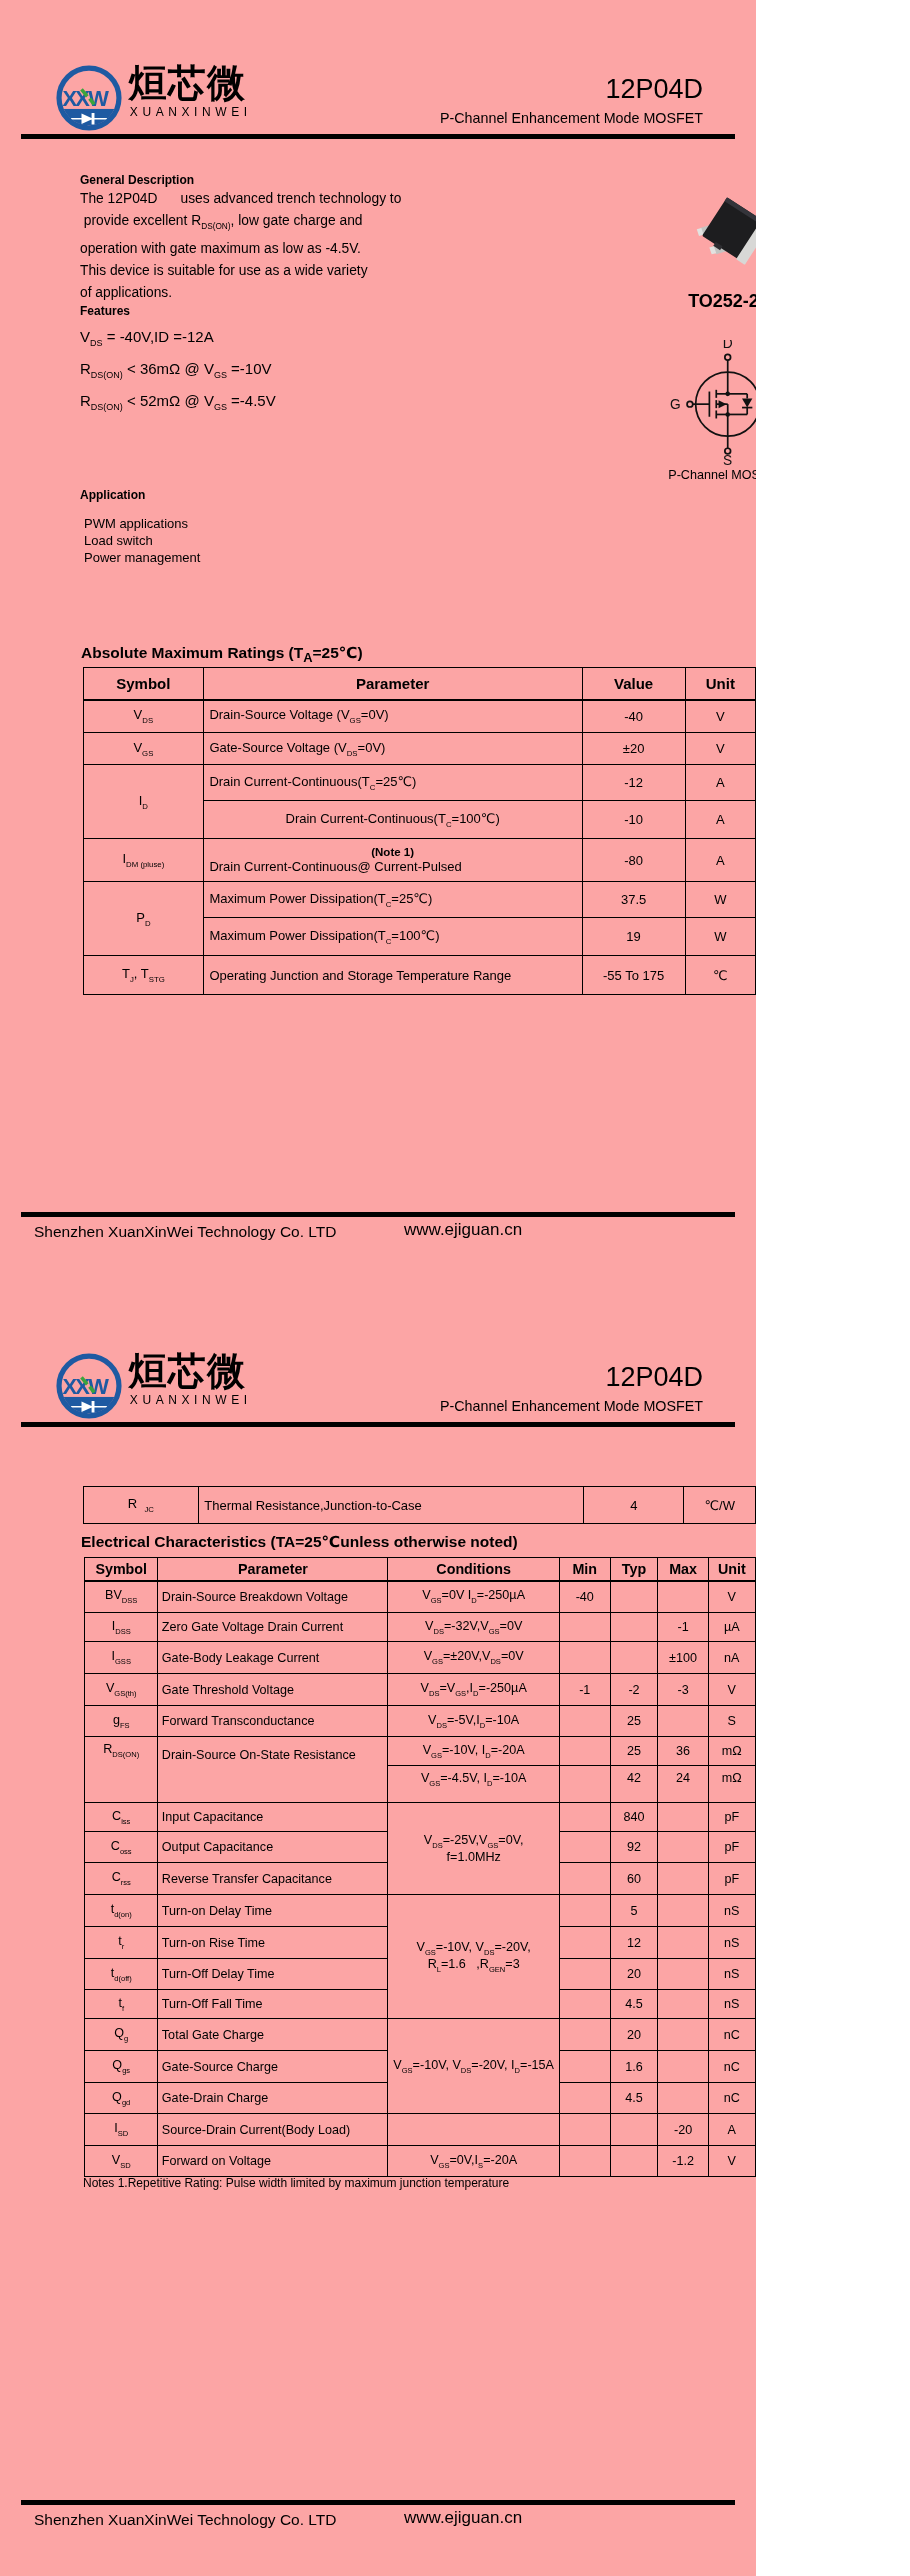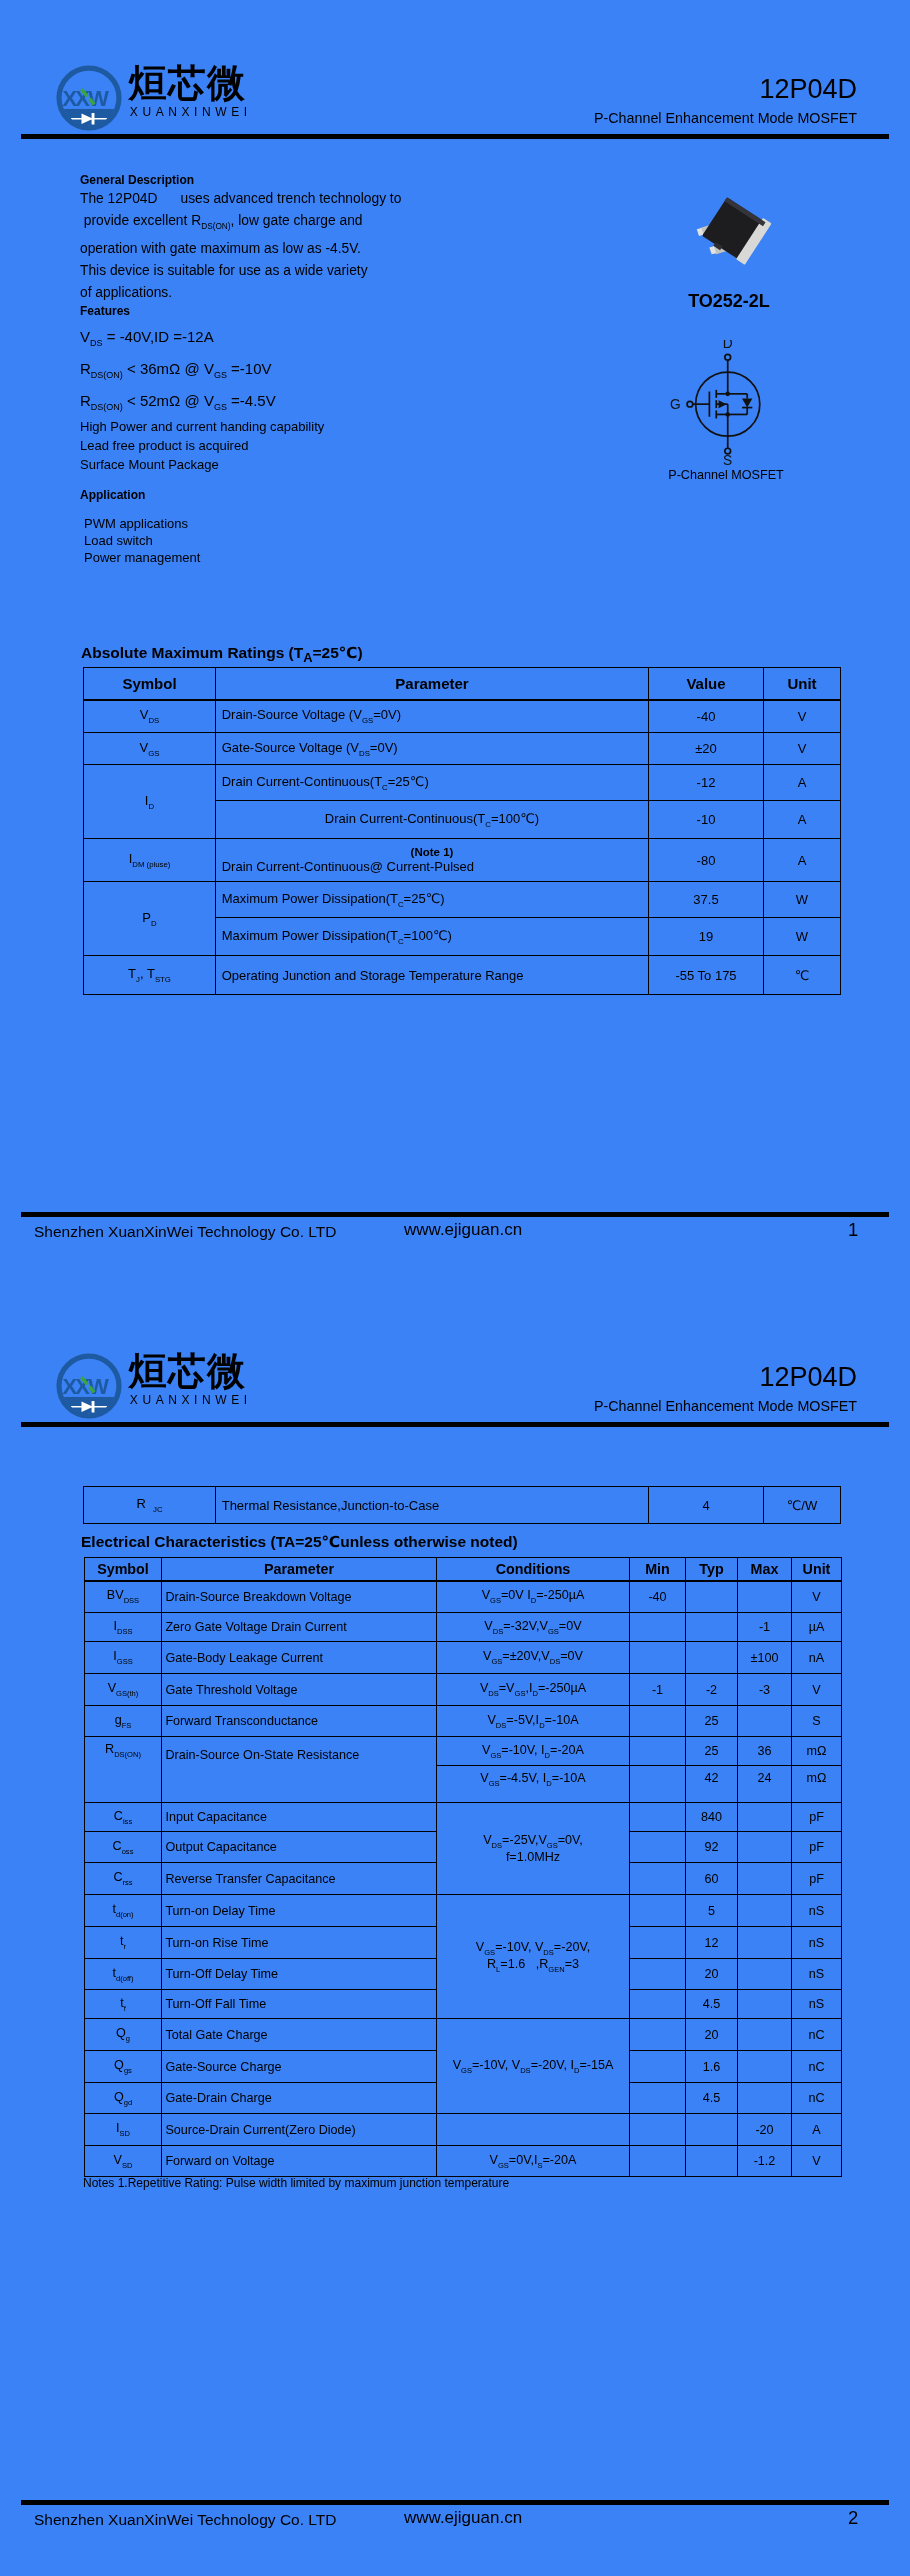--- a/index.html
+++ b/index.html
@@ -1,17 +1,17 @@
 <!DOCTYPE html>
 <html style="font-size:9.2px"><head>
 <meta charset="utf-8">
 <style>
   html,body{margin:0;padding:0;background:#ffffff;}
   body{width:910px;font-family:"Liberation Sans","DejaVu Sans",sans-serif;color:#000;}
-  .page{position:relative;width:910px;height:1288px;background:#3b82f6;overflow:hidden;}
+  .page{position:relative;width:756px;height:1288px;background:#fca5a5;overflow:hidden;}
   .abs{position:absolute;}
   .rule{position:absolute;left:20.7px;right:20.7px;height:5.2px;background:#000;}
   
   .logo{position:absolute;left:55px;top:64px;display:flex;align-items:flex-start;}
   .brand{margin-left:5.7px;}
   .brand-cn{font-size:38px;font-weight:bold;line-height:1.05;letter-spacing:1.1px;font-family:"Liberation Sans","DejaVu Sans",sans-serif;}
   .brand-en{font-size:12px;letter-spacing:4.6px;margin-top:1.1px;margin-left:1.1px;}
   .doc-title{position:absolute;right:53px;top:76px;text-align:right;}
   .part{font-size:27px;line-height:1;}
   .subtitle{font-size:14.3px;margin-top:6.9px;}
@@ -87,25 +87,20 @@
       <div class="tline"><span>This device is suitable for use as a wide variety</span></div>
       <div class="tline"><span>of applications.</span></div>
     </div>
 
     <div class="abs sec-title" style="left:80px;top:305px;">Features</div>
     <div class="abs feat" style="left:80px;top:324px;">
       <div class="tline"><span>V</span><sub>DS</sub><span> = -40V,ID =-12A</span></div>
       <div class="tline"><span>R</span><sub>DS(ON)</sub><span> &lt; 36mΩ @ V</span><sub>GS</sub><span> =-10V</span></div>
       <div class="tline"><span>R</span><sub>DS(ON)</sub><span> &lt; 52mΩ @ V</span><sub>GS</sub><span> =-4.5V</span></div>
     </div>
-    <div class="abs feat2" style="left:80px;top:417px;">
-      <div class="tline">High Power and current handing capability</div>
-      <div class="tline">Lead free product is acquired</div>
-      <div class="tline">Surface Mount Package</div>
-    </div>
 
     <div class="abs sec-title" style="left:80px;top:489px;">Application</div>
     <div class="abs app" style="left:84px;top:515px;">
       <div class="tline">PWM applications</div>
       <div class="tline">Load switch</div>
       <div class="tline">Power management</div>
     </div>
 
     <svg class="abs" style="left:691px;top:197px;" width="86" height="70" viewBox="0 0 150 122">
       <polygon points="16,54 48,44 54,58 22,68" fill="#c3c3c1"></polygon>
@@ -436,21 +431,21 @@
           <tr style="height: 31px;">
             <td><div><span>Q</span><sub>gd</sub></div></td>
             <td style="text-align: left;"><div><span>Gate-Drain Charge</span></div></td>
             <td></td>
             <td><div><span>4.5</span></div></td>
             <td></td>
             <td><div><span>nC</span></div></td>
           </tr>
           <tr style="height: 32px;">
             <td><div><span>I</span><sub>SD</sub></div></td>
-            <td style="text-align: left;"><div><span>Source-Drain Current(Zero Diode)</span></div></td>
+            <td style="text-align: left;"><div><span>Source-Drain Current(Body Load)</span></div></td>
             <td></td>
             <td></td>
             <td></td>
             <td><div><span>-20</span></div></td>
             <td><div><span>A</span></div></td>
           </tr>
           <tr style="height: 31px;">
             <td><div><span>V</span><sub>SD</sub></div></td>
             <td style="text-align: left;"><div><span>Forward on Voltage</span></div></td>
             <td><div><span>V</span><sub>GS</sub><span>=0V,I</span><sub>S</sub><span>=-20A</span></div></td>

